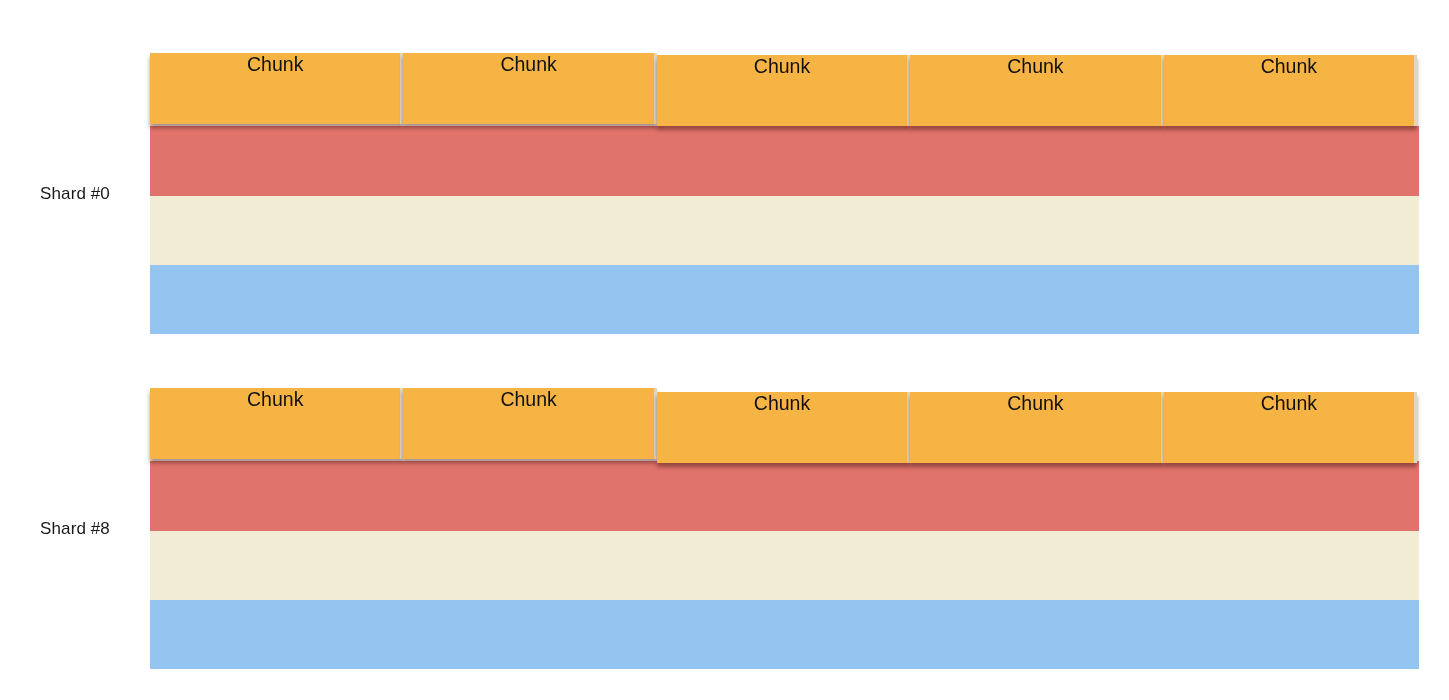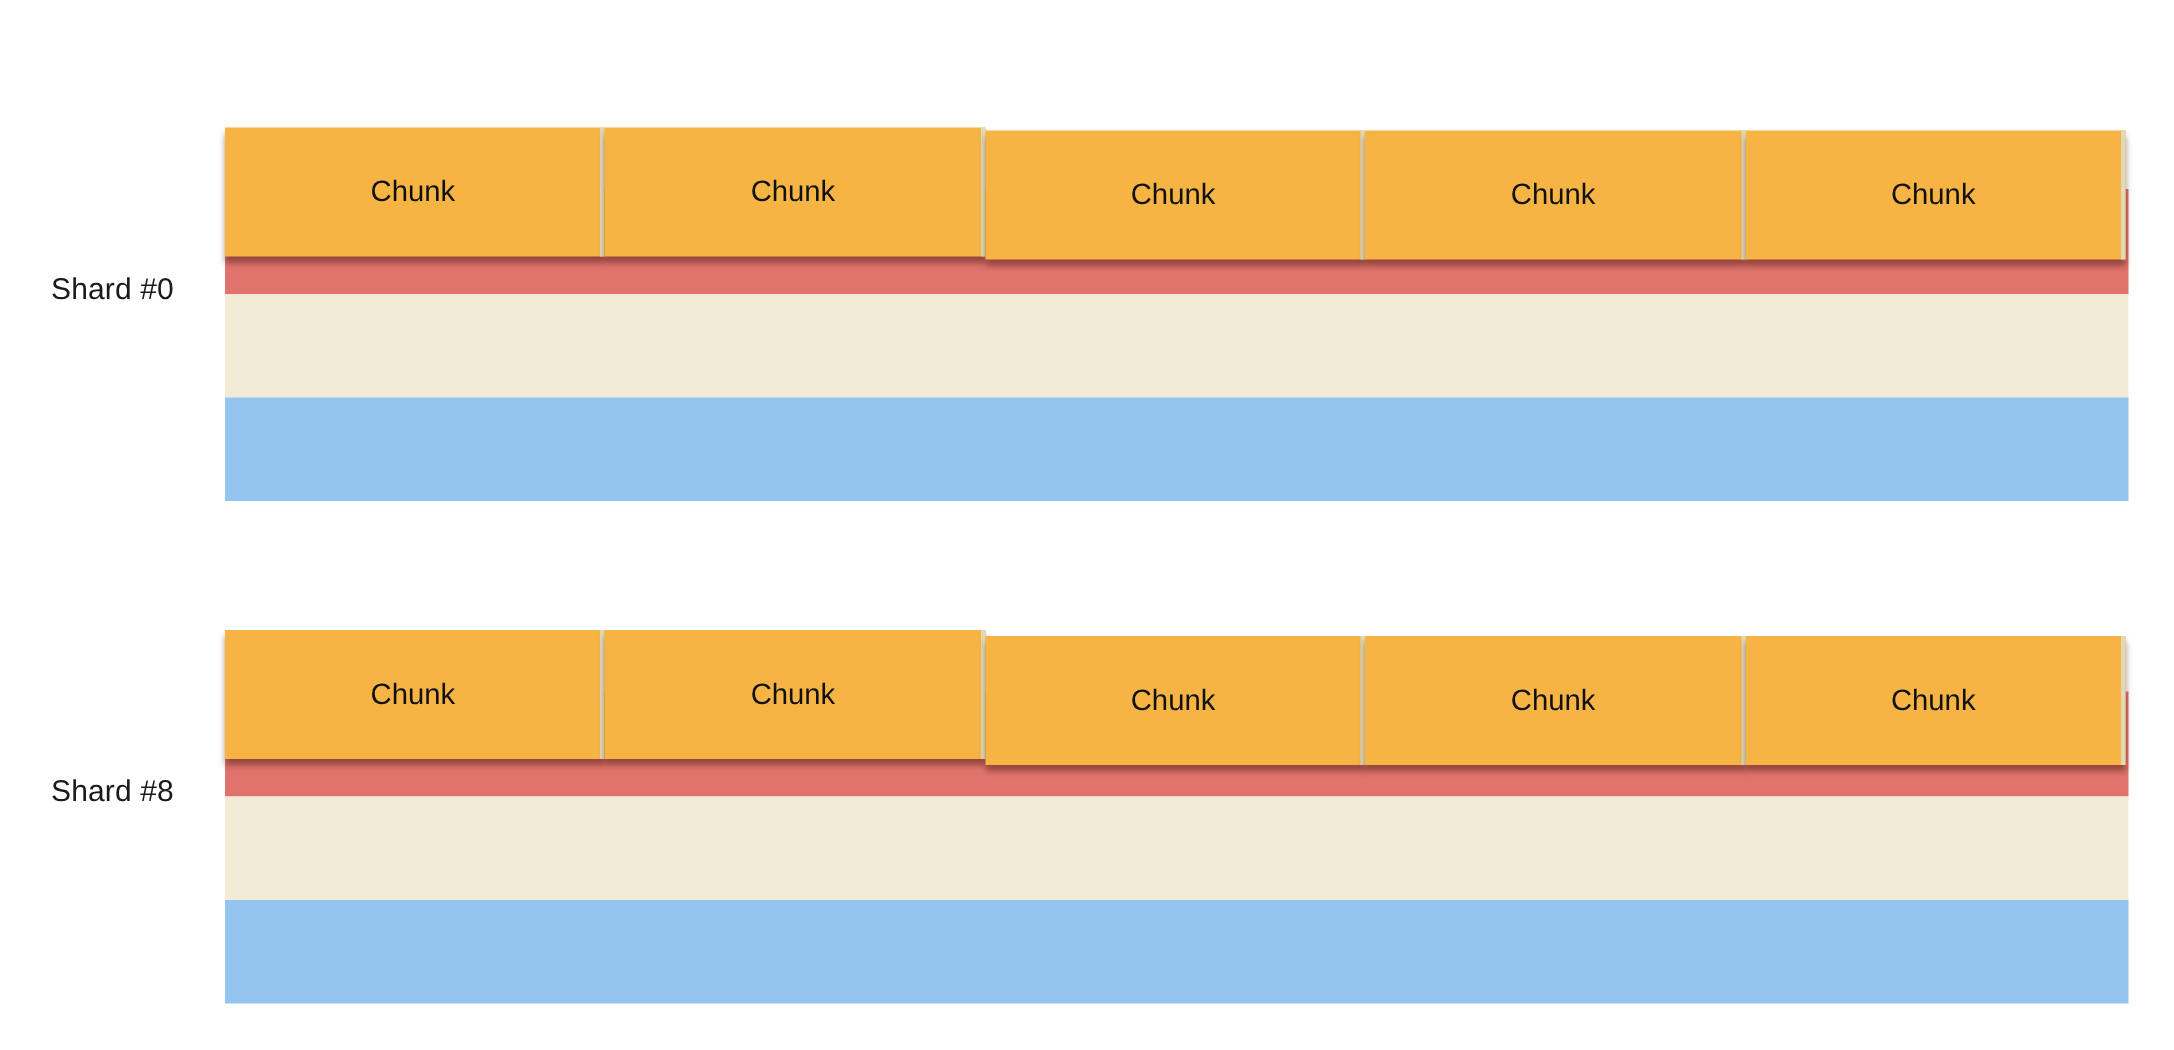--- a/index.html
+++ b/index.html
@@ -19,45 +19,43 @@
   }
   .shard {
     display: flex;
     align-items: center;
     margin-bottom: 54px;
   }
   .shard-label {
     width: 150px;
     flex: 0 0 150px;
     text-align: center;
-    font-size: 20px;
+    font-size: 17px;
     letter-spacing: 0.1px;
     color: var(--text, #1a1a1a);
   }
   .shard-stack {
     flex: 1 1 auto;
     margin-right: 30px;
   }
   .chunk-row {
     display: flex;
     height: 73px;
     padding-right: 2px;
     box-sizing: border-box;
   }
   .chunk {
     flex: 1 1 0;
-    height: 86px;
+    height: 71px;
     background: var(--chunk-fill, #f6b445);
     border-right: 3px solid var(--chunk-gap, #e0d8b8);
     box-shadow: 0 4px 4px rgba(60, 15, 10, 0.45);
     display: flex;
-    align-items: center;
     justify-content: center;
     box-sizing: border-box;
-    margin-top: 32px;
   }
   
   .shard-0 .chunk:nth-child(n+3) { transform: translateY(2px); }
   .shard-1 .chunk:nth-child(n+3) { transform: translateY(4px); }
   .chunk-label {
     font-size: 19.5px;
     color: #111111;
   }
   .bar { width: 100%; }
   .bar-red   { height: 70px; background: var(--bar-red, #e0746c); }

